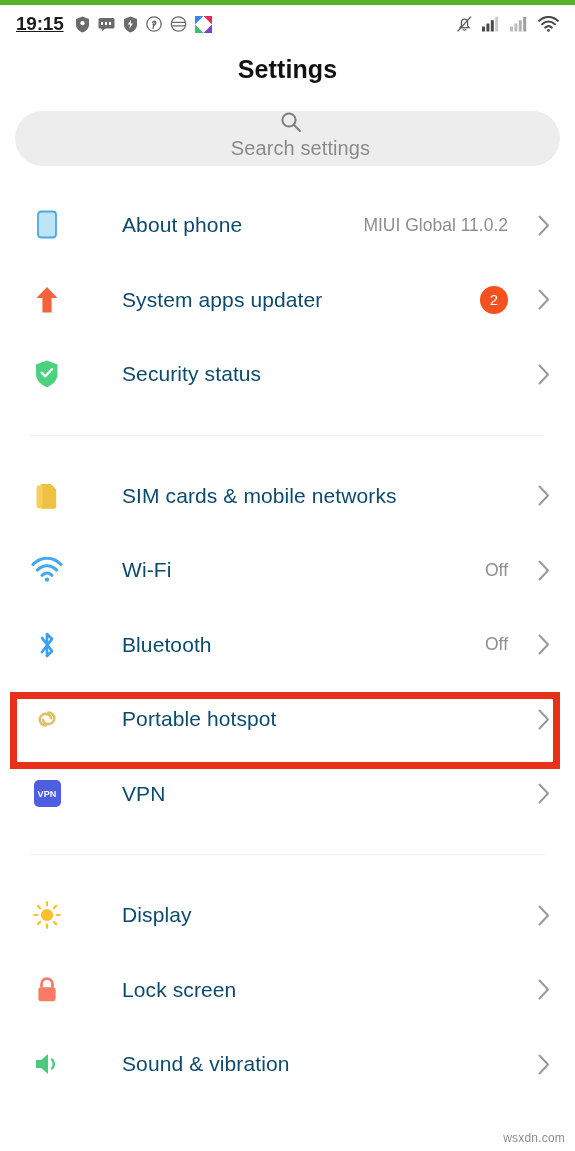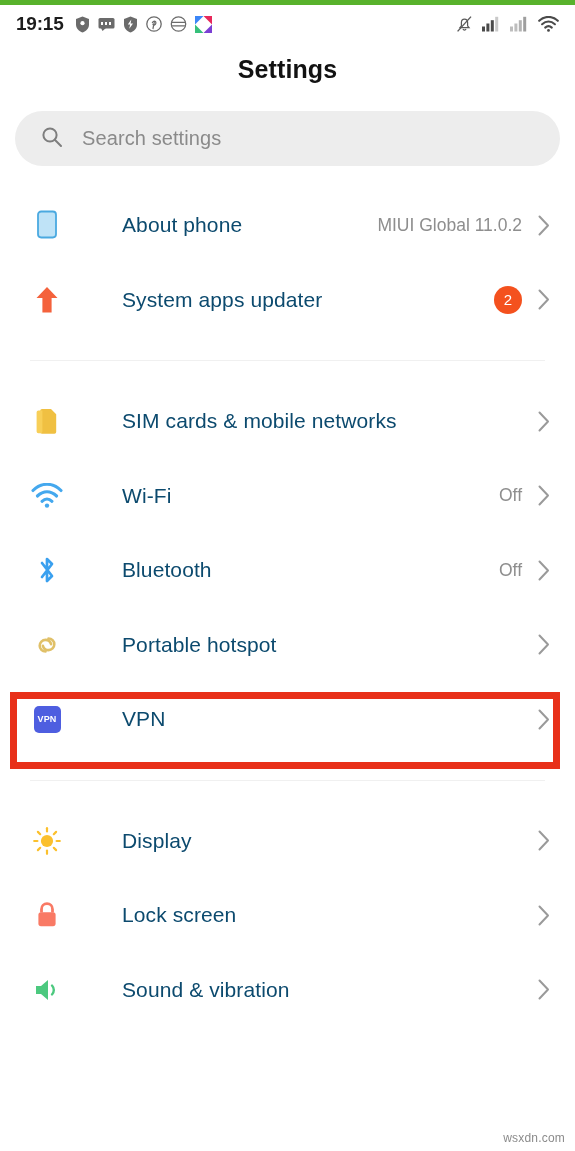--- a/index.html
+++ b/index.html
@@ -34,20 +34,21 @@
     height: 38px;
     display: flex;
     align-items: center;
     padding: 0 16px;
     box-sizing: border-box;
   }
   .status-left {
     display: flex;
     align-items: center;
     gap: 8px;
+    text-decoration: underline;
   }
   .status-clock {
     font-size: 19px;
     font-weight: bold;
     letter-spacing: -0.2px;
     color: #1d1d1d;
     margin-right: 3px;
   }
   .status-right {
     margin-left: auto;
@@ -75,20 +76,21 @@
     top: 111px;
     left: 15px;
     width: 545px;
     height: 55px;
     box-sizing: border-box;
     background: #ededed;
     border-radius: 28px;
     display: flex;
     align-items: center;
     padding-left: 26px;
+    flex-direction: column;
   }
   .search-icon { flex: 0 0 auto; margin-right: 19px; }
   .search-placeholder {
     font-size: 20px;
     color: #8a8a8a;
     letter-spacing: 0.1px;
   }
 
   
   .settings-list {
@@ -115,21 +117,21 @@
   .row-label {
     margin-left: 54px;
     font-size: 21px;
     color: #0c4a6e;
     letter-spacing: 0.1px;
   }
   .row-right {
     margin-left: auto;
     display: flex;
     align-items: center;
-    gap: 16px;
+    gap: 30px;
   }
   .row-value {
     font-size: 17.5px;
     color: #8e8e8e;
   }
   .badge {
     width: 28px; height: 28px;
     border-radius: 50%;
     background: #f4511e;
     color: #fff;
@@ -341,20 +343,36 @@
       <div class="row-right">
         <span class="badge">2</span>
         <span>
           <svg class="chevron" width="12" height="21" viewBox="0 0 12 21">
               <polyline points="1.5,1.5 10,10.5 1.5,19.5" fill="none" stroke="#9a9a9a" stroke-width="2" stroke-linecap="round" stroke-linejoin="round"></polyline>
             </svg>
         </span>
       </div>
     </div>
 
+    <div class="row">
+      <div class="row-icon">
+        <svg width="26" height="30" viewBox="0 0 26 30">
+          <path d="M13 1.5 L23.5 5.6 v9.2 c0 6.8 -5 11.1 -10.5 13.5 C7 25.9 2 21.6 2 14.8 V5.6 Z" fill="#4cd27f"></path>
+          <polyline points="7.8,13.8 11.3,17.3 18,10.2" fill="none" stroke="#ffffff" stroke-width="2.4" stroke-linecap="round" stroke-linejoin="round"></polyline>
+        </svg>
+      </div>
+      <span class="row-label">Security status</span>
+      <div class="row-right">
+        <span>
+          <svg class="chevron" width="12" height="21" viewBox="0 0 12 21">
+              <polyline points="1.5,1.5 10,10.5 1.5,19.5" fill="none" stroke="#9a9a9a" stroke-width="2" stroke-linecap="round" stroke-linejoin="round"></polyline>
+            </svg>
+        </span>
+      </div>
+    </div>
   </div>
 
   <div class="gap-top"></div>
   <div class="divider"></div>
   <div class="gap-bot"></div>
 
   <div>
 
     <div class="row">
       <div class="row-icon">

